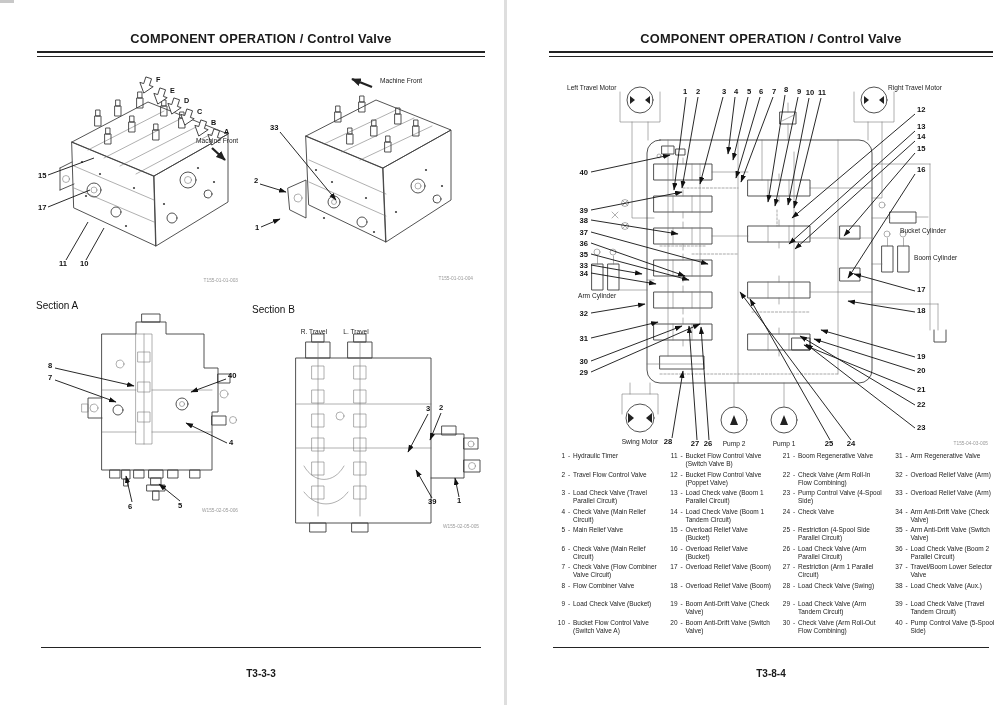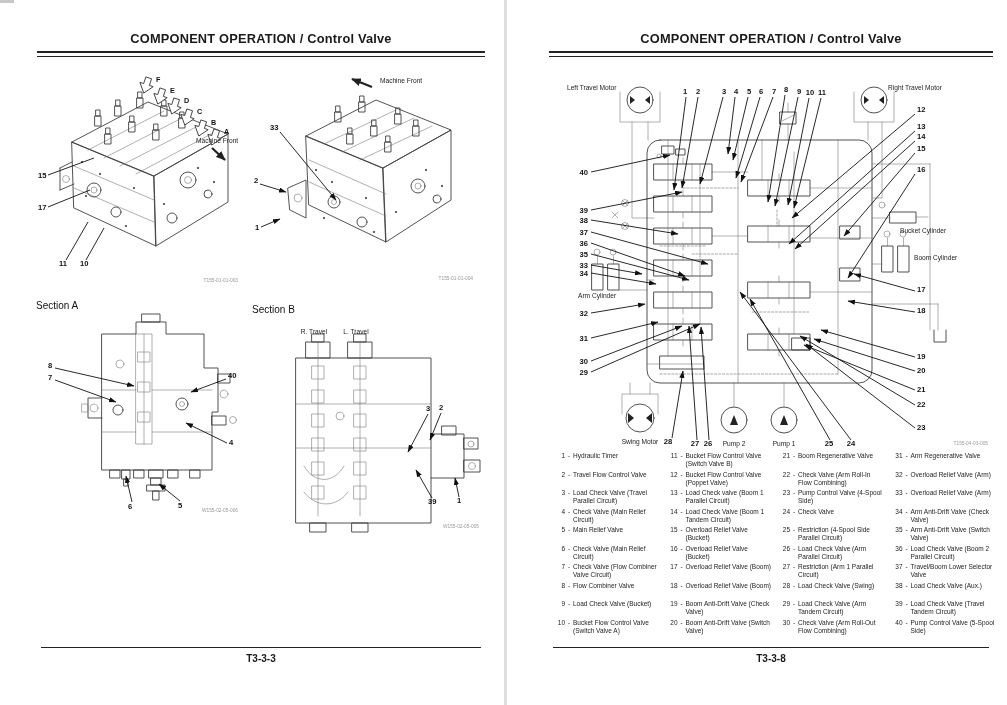--- a/index.html
+++ b/index.html
@@ -5,21 +5,21 @@
   html,body{margin:0;padding:0;background:#d9d9d9;}
   #app{position:relative;width:1007px;height:705px;background:#ffffff;font-family:"Liberation Sans",sans-serif;color:#1a1a1a;overflow:hidden;}
   .corner-mark{position:absolute;left:0;top:0;width:14px;height:3px;background:#c8c8c8;}
   .page-divider{position:absolute;left:504px;top:0;width:3px;height:705px;background:#dedede;}
   .page{position:absolute;top:0;height:705px;background:#fff;}
   .page-left{left:28px;width:466px;}
   .page-right{left:540px;width:462px;}
   .page-title{margin:32px 0 0 0;text-align:center;font-size:12.8px;font-weight:bold;letter-spacing:.2px;line-height:14px;}
   .page-rule{margin:5px 9px 0 9px;height:2.6px;border-top:2.4px solid #232323;border-bottom:1.1px solid #232323;}
   .page-footer{position:absolute;left:13px;right:13px;top:647px;border-top:1.2px solid #232323;text-align:center;}
-  .page-number{display:inline-block;margin-top:5px;font-size:10px;font-weight:bold;}
+  .page-number{display:inline-block;margin-top:20px;font-size:10px;font-weight:bold;}
   .section-label{position:absolute;font-size:10px;color:#111;}
   .fig{position:absolute;}
   svg text{font-family:"Liberation Sans",sans-serif;}
   .callout{font-size:7.6px;font-weight:bold;fill:#111;}
   .letter{font-size:7.2px;font-weight:bold;fill:#111;}
   .lbl{font-size:6.6px;fill:#222;}
   .figcode{font-size:4.8px;fill:#9a9a9a;}
   .leader{stroke:#111;stroke-width:.9;fill:none;}
   .art{stroke:#404040;stroke-width:.9;fill:none;stroke-linejoin:round;stroke-linecap:round;}
   .artthin{stroke:#6e6e6e;stroke-width:.55;fill:none;}
@@ -686,16 +686,16 @@
           </div>
           <div class="legend-item">
             <span class="num">40</span>
             <span class="dash">-</span>
             <span class="txt">Pump Control Valve (5-Spool Side)</span>
           </div>
         </div>
     </div>
 
     <div class="page-footer">
-      <span class="page-number">T3-3-8</span>
+      <span class="page-number">T3-8-4</span>
     </div>
   </section>
 </div>
 
 </body></html>

